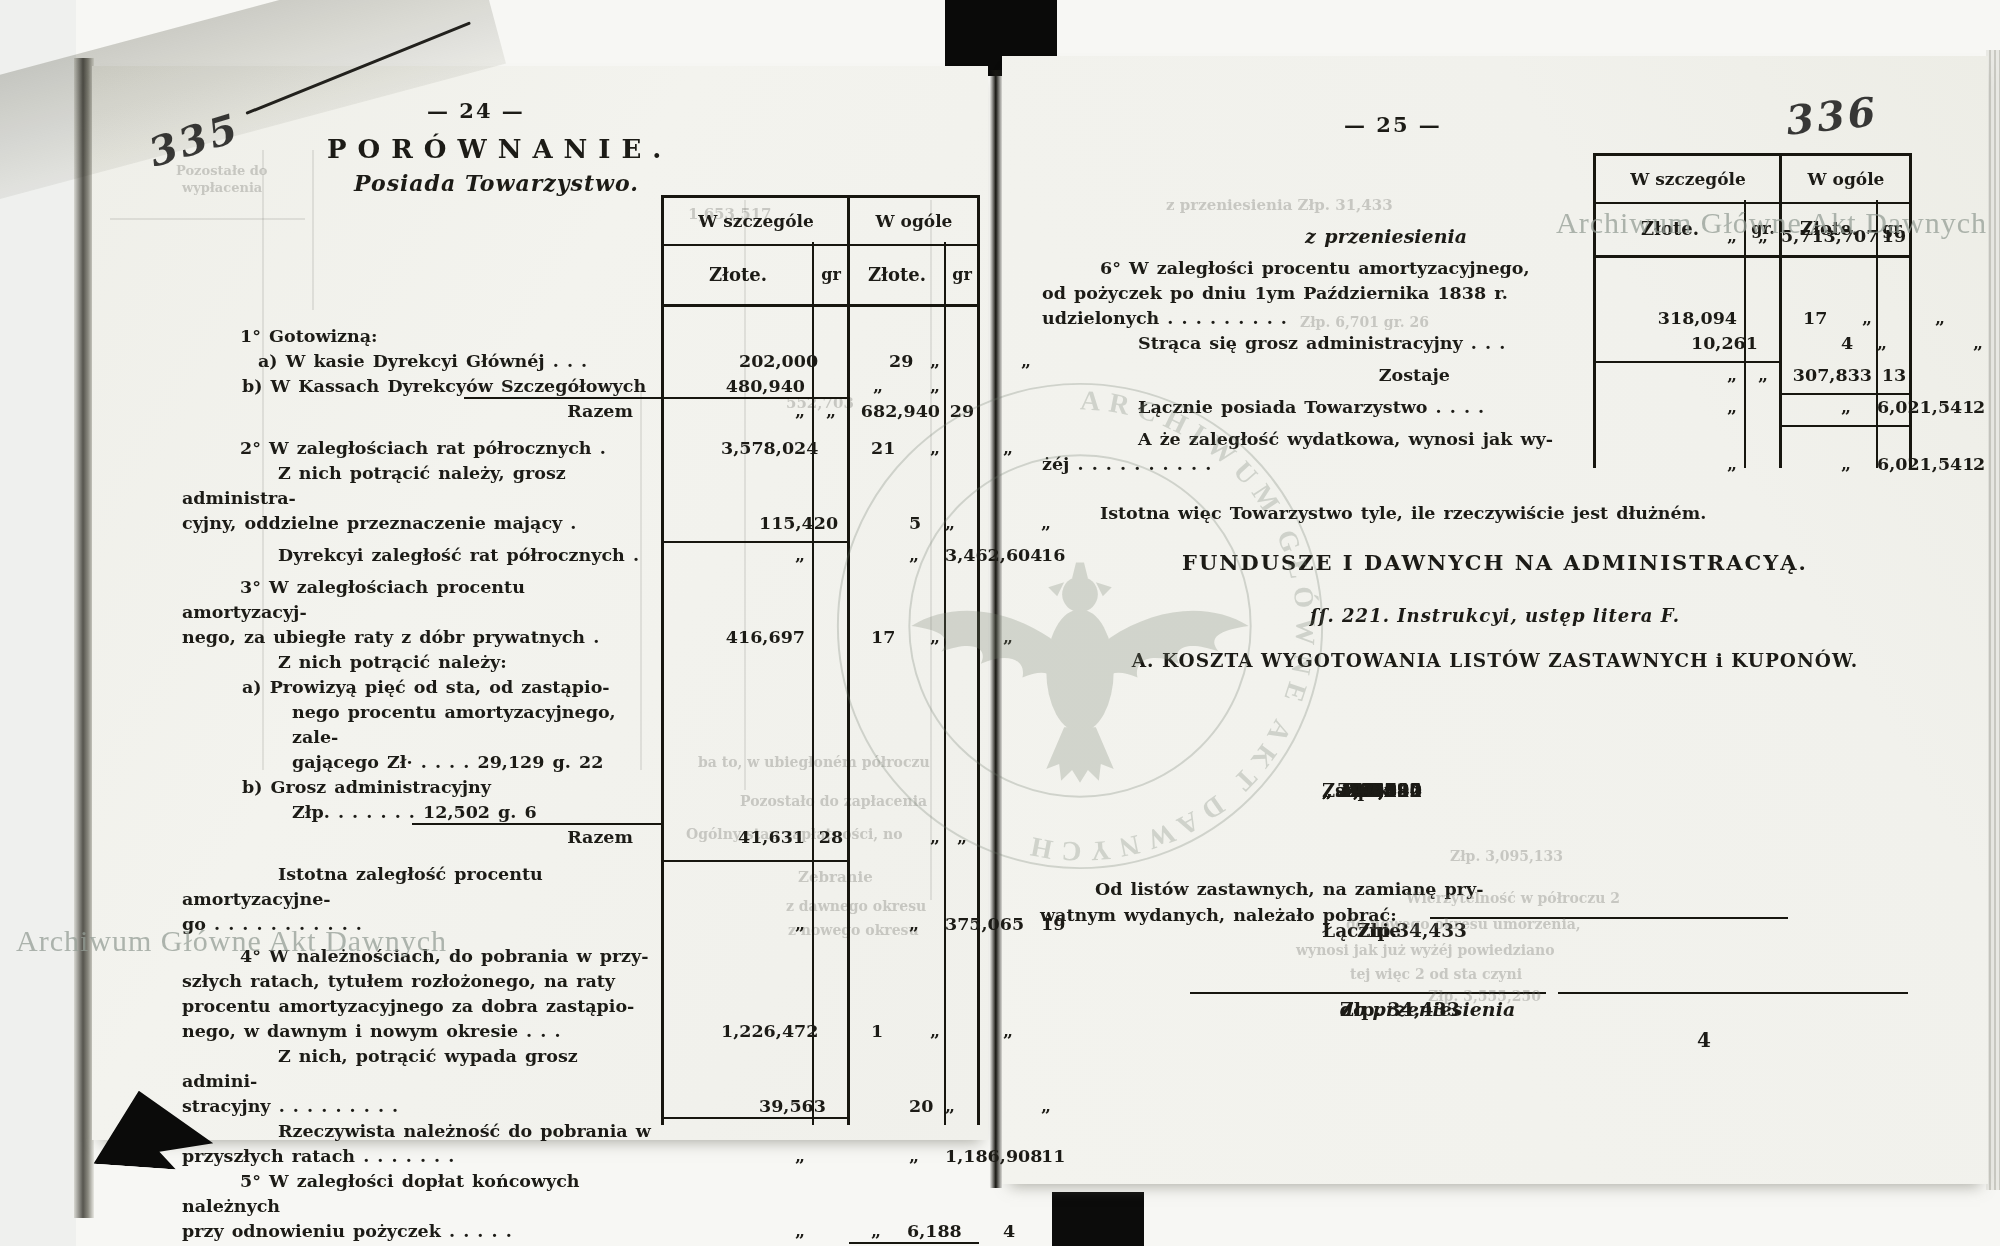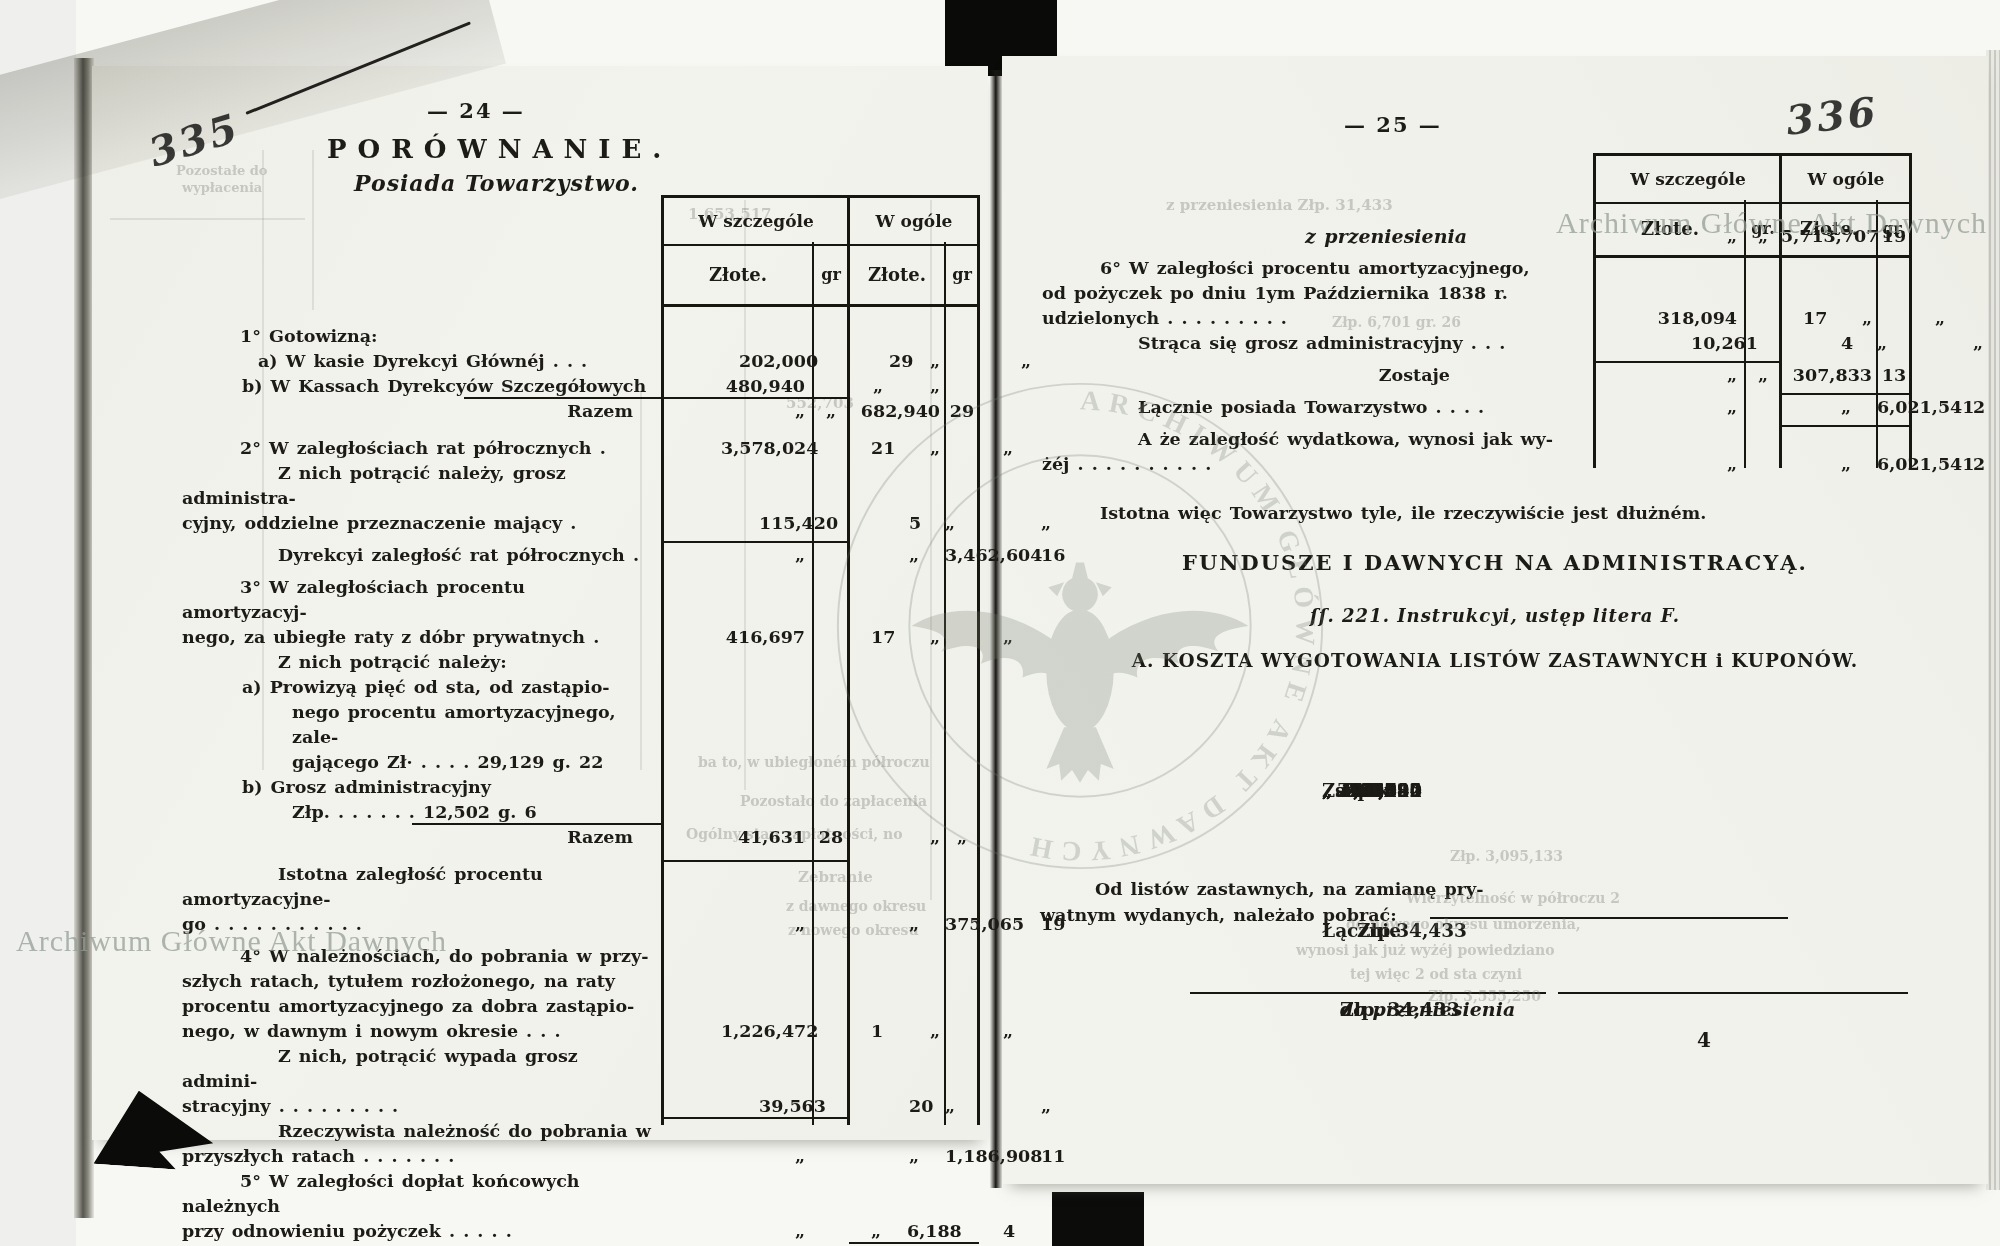--- a/index.html
+++ b/index.html
@@ -436,21 +436,21 @@
       <span class="bleed-item" style="left: 182px; top: 180px; font-size: 13px;">wypłacenia</span>
       <span class="bleed-item" style="left: 688px; top: 205px; font-size: 15px;">1,653,517</span>
       <span class="bleed-item" style="left: 786px; top: 394px; font-size: 15px;">552,703</span>
       <span class="bleed-item" style="left: 698px; top: 754px; font-size: 14px;">ba to, w ubiegłoném półroczu</span>
       <span class="bleed-item" style="left: 740px; top: 793px; font-size: 14px;">Pozostało do zapłacenia</span>
       <span class="bleed-item" style="left: 686px; top: 826px; font-size: 14px;">Ogólny stan zapłatności, no</span>
       <span class="bleed-item" style="left: 798px; top: 868px; font-size: 15px;">Zebranie</span>
       <span class="bleed-item" style="left: 786px; top: 898px; font-size: 14px;">z dawnego okresu</span>
       <span class="bleed-item" style="left: 788px; top: 922px; font-size: 14px;">z nowego okresu</span>
       <span class="bleed-item" style="left: 1166px; top: 196px; font-size: 15px;">z przeniesienia Złp. 31,433</span>
-      <span class="bleed-item" style="left: 1332px; top: 314px; font-size: 14px;">Złp. 6,701 gr. 26</span>
+      <span class="bleed-item" style="left: 1300px; top: 314px; font-size: 14px;">Złp. 6,701 gr. 26</span>
       <span class="bleed-item" style="left: 1450px; top: 848px; font-size: 14px;">Złp. 3,095,133</span>
       <span class="bleed-item" style="left: 1406px; top: 890px; font-size: 14px;">Wierzytelność w półroczu 2</span>
       <span class="bleed-item" style="left: 1346px; top: 916px; font-size: 14px;">do nowego okresu umorzenia,</span>
       <span class="bleed-item" style="left: 1296px; top: 942px; font-size: 14px;">wynosi jak już wyżéj powiedziano</span>
       <span class="bleed-item" style="left: 1350px; top: 966px; font-size: 14px;">tej więc 2 od sta czyni</span>
       <span class="bleed-item" style="left: 1428px; top: 988px; font-size: 14px;">Złp. 3,555,250</span>
     </div>
 
   <svg class="stamp" viewBox="0 0 520 520">
     <defs>

